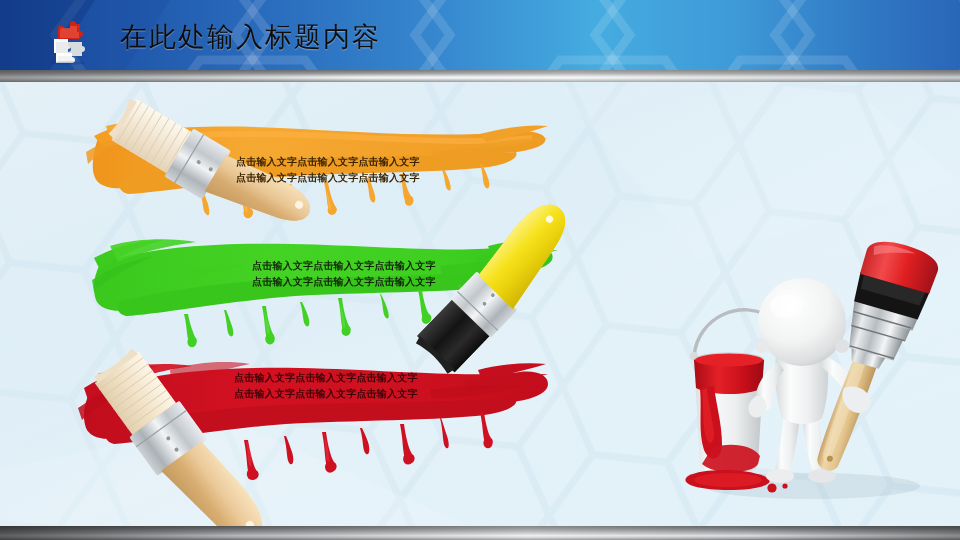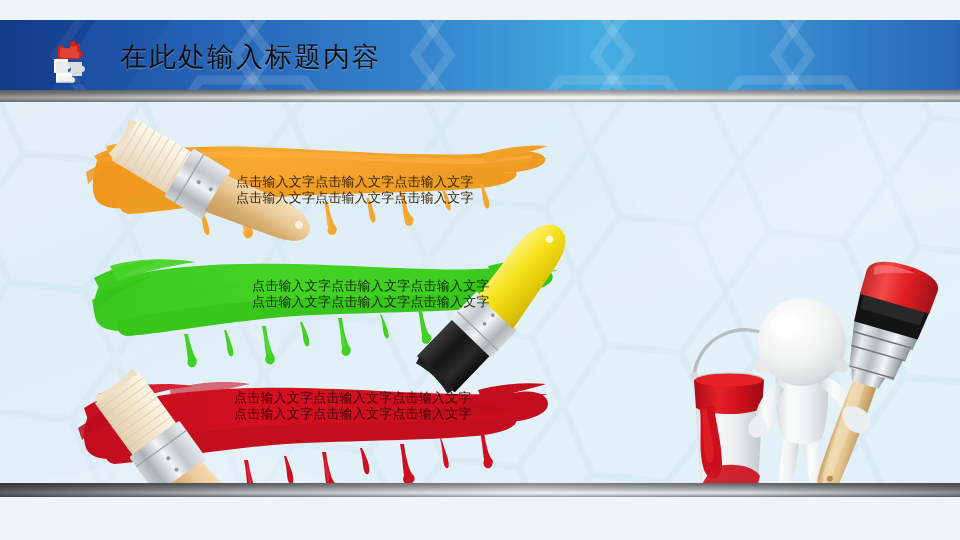--- a/index.html
+++ b/index.html
@@ -1,22 +1,22 @@
 <!DOCTYPE html>
 <html><head>
 <meta charset="utf-8">
 <style>
   html,body{margin:0;padding:0;}
   body{
     width:960px;height:540px;overflow:hidden;
     font-family:"Liberation Sans","DejaVu Sans",sans-serif;
     background:#eef5fa;
   }
-  .slide{position:relative;width:960px;height:477px;overflow:hidden;
-    background:linear-gradient(160deg,#e8f1f7 0%,#dfeef6 35%,#e9f4fa 60%,#dceef7 100%);margin-top:20px;}
+  .slide{position:relative;width:960px;height:540px;overflow:hidden;
+    background:linear-gradient(160deg,#e8f1f7 0%,#dfeef6 35%,#e9f4fa 60%,#dceef7 100%);}
 
   
   .bg-hex{position:absolute;inset:0;opacity:.55;}
   
   .header{position:absolute;left:0;top:0;width:960px;height:70px;overflow:hidden;
     background:linear-gradient(100deg,#1b4ea6 0%,#2560b4 14%,#2f79c6 36%,#3c96d8 58%,#46b0e2 74%,#3b93d4 90%,#2d6fc0 100%);}
   .header-hex{position:absolute;inset:0;}
   .header-title{position:absolute;left:120px;top:18px;height:38px;line-height:38px;
     font-size:27px;color:#0d0d0d;letter-spacing:2px;
     font-family:"DejaVu Serif","Liberation Serif",serif;
@@ -26,22 +26,22 @@
     background:linear-gradient(to bottom,#6d6f70 0%,#9a9c9d 28%,#e4e6e7 55%,#f7f8f8 65%,#c3c5c6 82%,#8b8d8e 100%);}
   .metal-bar:after{content:"";position:absolute;left:0;top:0;width:960px;height:12px;
     background:linear-gradient(to right,rgba(70,72,74,.55) 0%,rgba(255,255,255,.0) 38%,rgba(255,255,255,.25) 60%,rgba(120,122,124,.35) 100%);}
   .footer-bar{position:absolute;left:0;bottom:0;width:960px;height:14px;
     background:linear-gradient(to bottom,#4e5052 0%,#75777a 22%,#b9bbbd 52%,#eceeef 70%,#aeb0b2 88%,#6f7174 100%);}
   .footer-bar:after{content:"";position:absolute;inset:0;
     background:linear-gradient(to right,rgba(40,42,44,.72) 0%,rgba(90,92,95,.35) 25%,rgba(255,255,255,.30) 55%,rgba(150,152,155,.20) 78%,rgba(60,62,64,.55) 100%);}
 
   
   .stroke-row{position:absolute;}
-  .row-text{position:absolute;font-size:13px;line-height:16px;white-space:nowrap;
-    font-family:"DejaVu Sans","Liberation Sans",sans-serif;font-weight:400;letter-spacing:.2px;}
+  .row-text{position:absolute;font-size:10px;line-height:16px;white-space:nowrap;
+    font-family:"DejaVu Sans","Liberation Sans",sans-serif;font-weight:700;letter-spacing:.2px;}
   .row-text div{white-space:nowrap;}
 
   #row-orange{left:80px;top:108px;width:470px;height:120px;}
   #row-orange .row-text{left:156px;top:46px;color:#3a2403;}
   #row-green{left:92px;top:232px;width:470px;height:130px;}
   #row-green .row-text{left:160px;top:26px;color:#12260a;}
   #row-red{left:70px;top:348px;width:480px;height:140px;}
   #row-red .row-text{left:164px;top:22px;color:#3d0408;}
 
   

